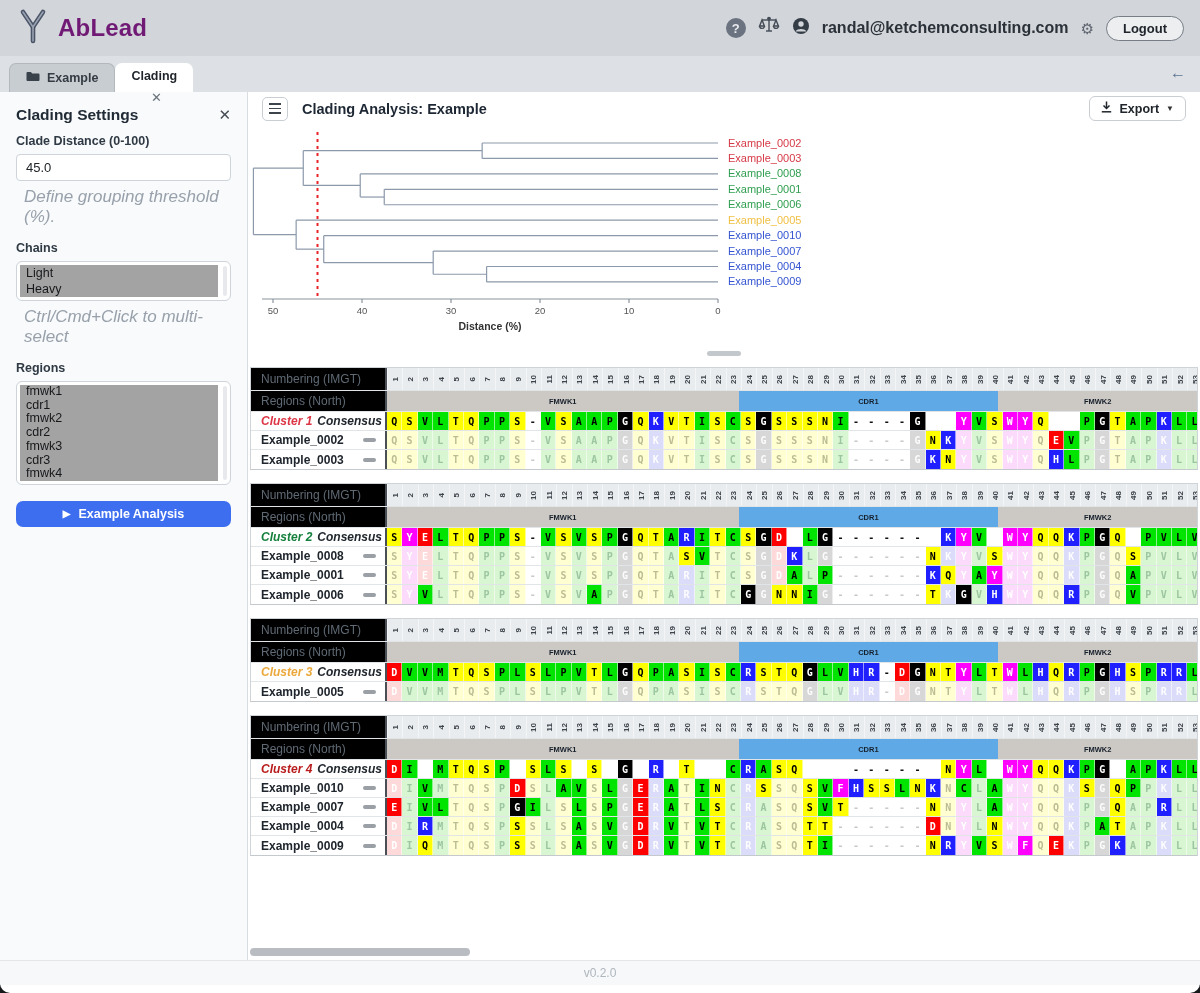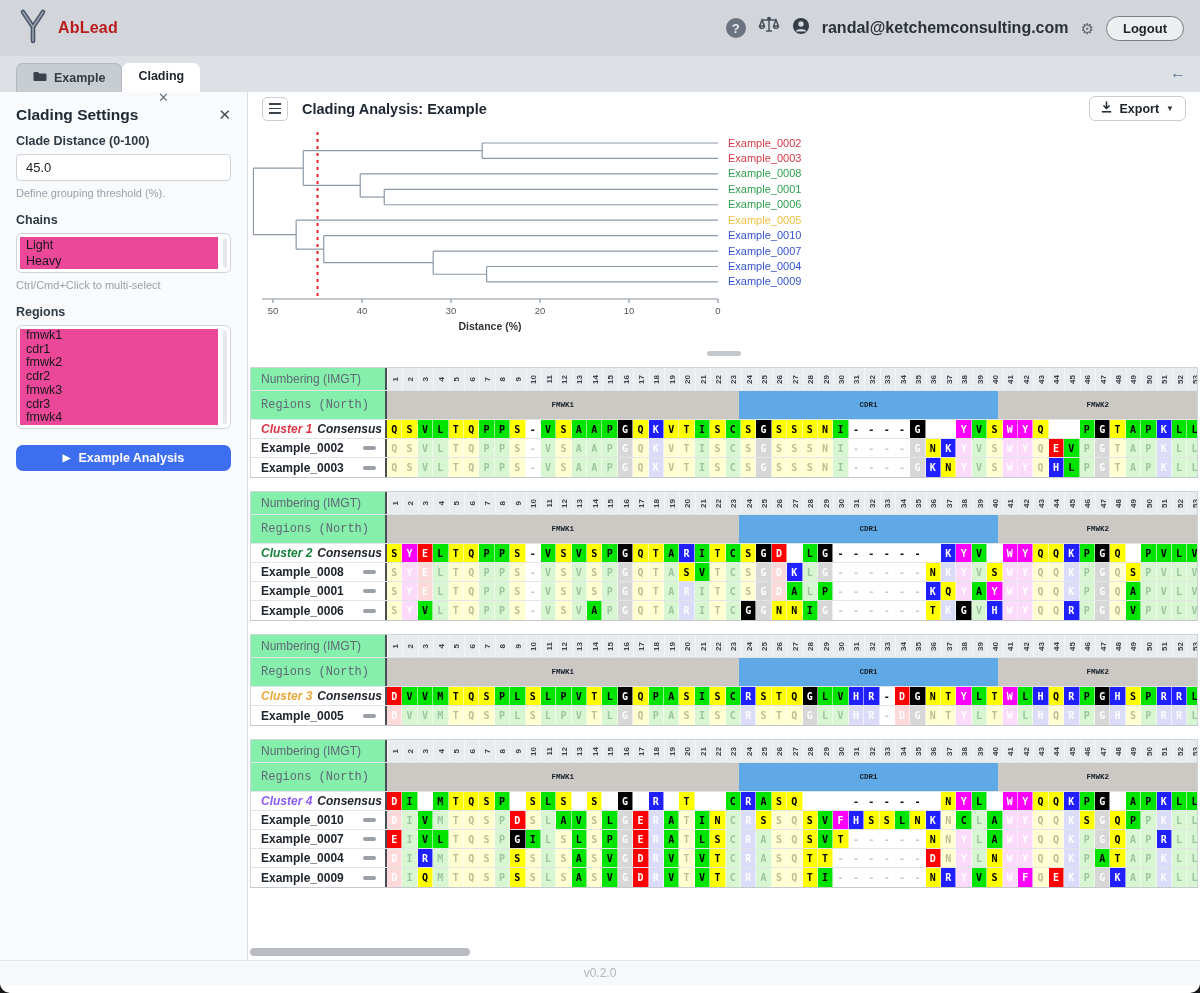--- a/index.html
+++ b/index.html
@@ -1,75 +1,75 @@
 <!DOCTYPE html>
 <html><head>
 <meta charset="utf-8">
 <style>
   html,body{margin:0;padding:0;background:#17181a;font-family:"Liberation Sans",sans-serif;}
   *{box-sizing:border-box;}
   .window{width:1200px;height:993px;position:relative;background:#fff;overflow:hidden;border-radius:0 0 10px 10px;}
   
   .topbar{height:56px;background:#d2d5d9;display:flex;align-items:center;padding:0 16px;gap:10px;}
   .brand{display:flex;align-items:center;gap:8px;}
-  .brand-title{font-size:16px;font-weight:bold;color:#b91c1c;letter-spacing:.2px;}
+  .brand-title{font-size:24px;font-weight:bold;color:#701a75;letter-spacing:.2px;}
   .topbar-right{margin-left:auto;display:flex;align-items:center;gap:12px;}
   .help-circle{width:20px;height:20px;border-radius:50%;background:#6b7280;color:#e8eaee;font-size:13px;font-weight:bold;display:flex;align-items:center;justify-content:center;}
   .user-email{font-size:16px;font-weight:bold;color:#2b3139;}
   .gear{font-size:15px;color:#5f6670;line-height:1;}
   .logout-btn{border:1.5px solid #767d85;border-radius:15px;background:#eceef0;padding:4px 16px;font-size:13px;font-weight:bold;color:#20252b;cursor:pointer;}
   
-  .tabbar{height:36px;background:#dde1e5;display:flex;align-items:flex-end;padding:0 16px;position:relative;}
+  .tabbar{height:36px;background:#dde1e5;display:flex;align-items:flex-end;padding:0 9px;position:relative;}
   .tab{display:flex;align-items:center;gap:7px;padding:6px 16px;font-size:12.5px;font-weight:bold;border-radius:7px 7px 0 0;height:29px;}
   .tab.inactive{background:#c8cdd2;color:#343b43;border:1px solid #b2b8be;border-bottom:none;}
   .tab.active{background:#fff;color:#1f242b;flex-direction:column;}
   .tab .close-x{color:#6a737c;font-weight:normal;font-size:13px;margin-left:4px;}
   .back-arrow{position:absolute;right:14px;top:8px;font-size:16px;color:#5a7391;}
   
   .content{display:flex;height:868px;}
   .sidebar{width:248px;background:#f8fafb;border-right:1px solid #d9dde1;padding:14px 16px;flex:0 0 248px;}
   .sb-head{display:flex;align-items:center;justify-content:space-between;margin-bottom:0;}
   .sb-title{font-size:15.5px;font-weight:bold;color:#212b36;}
   .sb-close{font-size:15px;color:#454c54;}
   .sb-label{font-size:12.5px;font-weight:bold;color:#2f3a45;margin:10px 0 6px;}
   .sb-input{width:100%;border:1px solid #ced4da;border-radius:4px;background:#fff;padding:5px 9px;font-size:13px;color:#212529;font-family:"Liberation Sans",sans-serif;}
-  .sb-help{font-size:11px;color:#98a1ab;margin:6px 0 14px;}
+  .sb-help{font-size:17px;color:#98a1ab;margin:6px 8px 14px;font-style:italic;}
   .listbox{border:1px solid #ced4da;border-radius:6px;background:#fff;padding:3px 12px 3px 3px;position:relative;}
   .listbox::after{content:"";position:absolute;right:3px;top:4px;bottom:4px;width:4px;border-radius:2px;background:#e7e9ec;}
   .opt{font-size:12.5px;color:#16181b;padding:0 6px;line-height:16px;}
   .listbox.small .opt{line-height:16px;}
   .listbox.tall .opt{line-height:13.7px;}
-  .opt.selected{background:#ec4899;}
+  .opt.selected{background:#a3a3a3;}
   .update-btn{margin-top:16px;width:100%;background:#3e6ef0;border:none;border-radius:7px;color:#fff;font-size:12.5px;font-weight:bold;padding:6px 0;display:flex;align-items:center;justify-content:center;gap:8px;cursor:pointer;font-family:"Liberation Sans",sans-serif;}
   .play-tri{font-size:10px;}
   
   .main{flex:1;background:#fff;position:relative;overflow:hidden;}
   .main-header{height:31px;display:flex;align-items:center;gap:14px;padding:2px 14px 0;}
   .hamburger{width:26px;height:24px;border:1px solid #c9ced3;border-radius:5px;display:flex;flex-direction:column;justify-content:center;gap:3px;align-items:center;background:#fff;}
   .hamburger i{display:block;width:12px;height:1.6px;background:#3c434a;}
   .main-title{font-size:14.5px;font-weight:bold;color:#1d2733;}
   .export-btn{margin-left:auto;border:1px solid #c9ced3;border-radius:6px;background:#fff;padding:4px 11px;font-size:12.5px;font-weight:bold;color:#20252b;display:flex;align-items:center;gap:7px;}
   .caret{font-size:8px;color:#333;}
   
   .dendro{height:216px;margin-top:4px;}
   .divider-zone{height:22px;position:relative;}
   .divider-handle{position:absolute;left:50%;top:8px;transform:translateX(-50%);width:34px;height:5px;border-radius:3px;background:#c3c8cd;}
   
   .aln{padding:2px 0 0 2px;}
   .atable{border:1px solid #cfd4d9;border-bottom:1px solid #c4c9ce;margin-bottom:13px;width:948px;overflow:hidden;background:#fff;}
   .arow{display:flex;border-bottom:1px solid #e2e5e8;}
   .arow:last-child{border-bottom:none;}
   .alabel{flex:0 0 136px;width:136px;padding-left:10px;display:flex;align-items:center;border-right:2px solid #4a4f55;font-size:12px;color:#5f6a75;background:#fff;}
-  .hdr .alabel{background:#86efac;}
+  .hdr .alabel{background:#000000;}
   .acells{display:flex;flex:1;min-width:0;}
   .num-row{height:23px;}
   .num-row .acells{background:#e9ecef;}
   .numc{flex:0 0 15.4px;width:15.4px;display:flex;align-items:center;justify-content:center;border-left:1px solid #f4f5f6;}
   .numc span{writing-mode:vertical-rl;transform:rotate(180deg);font-size:8px;font-weight:bold;color:#3c434a;}
-  .reg-row{height:29px;font-family:Liberation Mono, monospace;}
+  .reg-row{height:21px;}
   .band{display:flex;align-items:center;justify-content:center;font-size:7.5px;font-weight:bold;color:#16202b;height:100%;}
   .seq-row{height:19px;}
   .seq-row .alabel{font-size:12px;font-weight:bold;color:#20262d;}
   .cluster-name{font-style:italic;font-weight:bold;margin-right:5px;}
   .consensus-word{font-style:italic;font-weight:bold;color:#20262d;}
   .dash-badge{margin-left:auto;margin-right:9px;width:13px;height:4px;border-radius:2px;background:#9aa0a6;}
   .rc{flex:0 0 15.4px;width:15.4px;display:flex;align-items:center;justify-content:center;font-family:"DejaVu Sans Mono",monospace;font-size:10px;font-weight:bold;border-right:1px solid rgba(255,255,255,.55);}
   .cY{background:#ffff00;color:#000}.cG{background:#00e400;color:#000}
   .cK{background:#000;color:#fff}.cB{background:#1f1fff;color:#fff}
   .cR{background:#ff0000;color:#fff}.cM{background:#ff00ff;color:#fff}
@@ -1505,21 +1505,21 @@
             <div class="arow reg-row hdr">
               <div class="alabel">Regions (North)</div>
               <div class="acells">
                 <div class="band" style="width: 354.2px; background: rgb(204, 200, 196);">FMWK1</div>
                 <div class="band" style="width: 261.8px; background: rgb(94, 169, 230);">CDR1</div>
                 <div class="band" style="width: 200.2px; background: rgb(204, 200, 196);">FMWK2</div>
               </div>
             </div>
             <div class="arow seq-row">
               <div class="alabel">
-                <span class="cluster-name" style="color: #8b5cf6;">Cluster 4</span>
+                <span class="cluster-name" style="color: #b91c1c;">Cluster 4</span>
                 <span class="consensus-word">Consensus</span>
               </div>
               <div class="acells">
                 <div class="rc cR">D</div>
                 <div class="rc cG">I</div>
                 <div class="rc cE"></div>
                 <div class="rc cG">M</div>
                 <div class="rc cY">T</div>
                 <div class="rc cY">Q</div>
                 <div class="rc cY">S</div>

